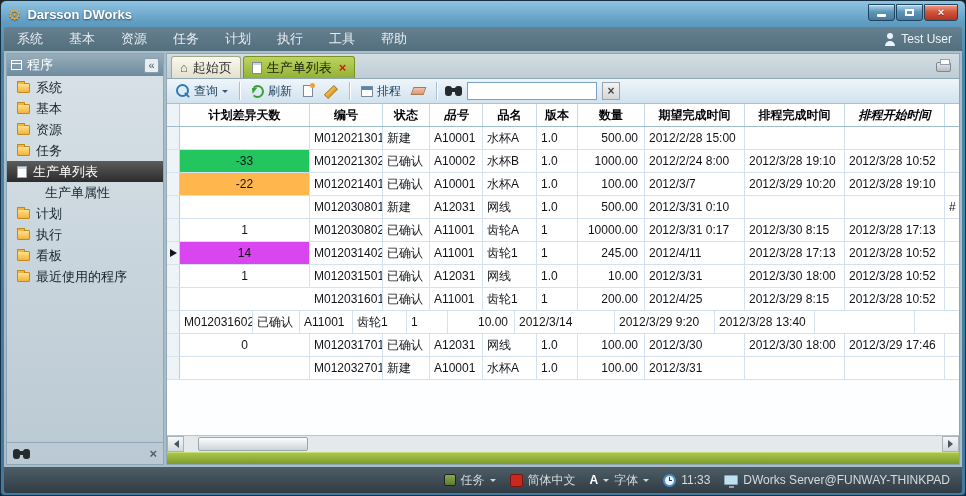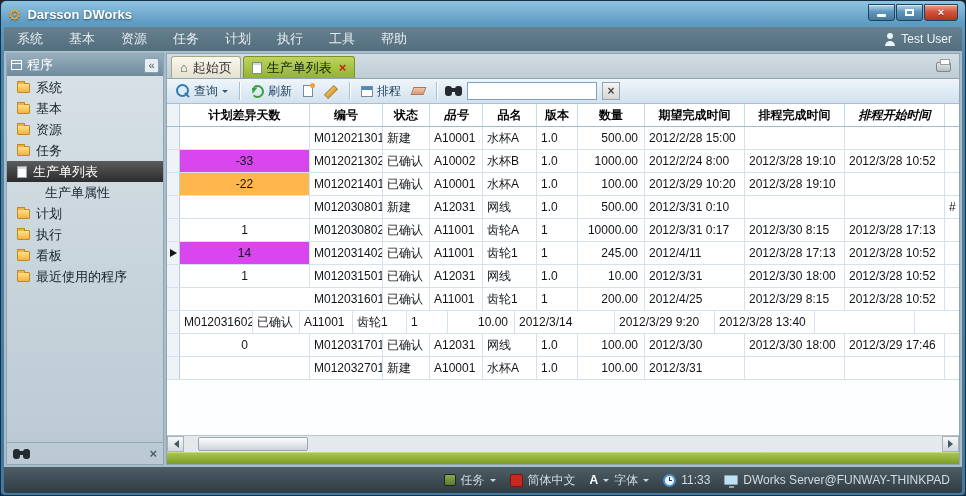--- a/index.html
+++ b/index.html
@@ -332,41 +332,42 @@
                 <div class="gcell align-left" style="width: 54px;">水杯A</div>
                 <div class="gcell align-left" style="width: 41px;">1.0</div>
                 <div class="gcell align-right" style="width: 67px;">500.00</div>
                 <div class="gcell align-left" style="width: 100px;">2012/2/28 15:00</div>
                 <div class="gcell align-left" style="width: 100px;"></div>
                 <div class="gcell align-left" style="width: 100px;"></div>
                 <div class="gcell align-left" style="width: 100px;"></div>
               </div>
               <div class="grow">
                 <div class="gutter"></div>
-                <div class="gcell align-center" style="width: 130px; background: #d946ef;">-33</div>
+                <div class="gcell align-center" style="width: 130px; background: #22c55e;">-33</div>
                 <div class="gcell align-left" style="width: 73px;">M012021302</div>
                 <div class="gcell align-left" style="width: 47px;">已确认</div>
                 <div class="gcell align-left" style="width: 53px;">A10002</div>
                 <div class="gcell align-left" style="width: 54px;">水杯B</div>
                 <div class="gcell align-left" style="width: 41px;">1.0</div>
                 <div class="gcell align-right" style="width: 67px;">1000.00</div>
                 <div class="gcell align-left" style="width: 100px;">2012/2/24 8:00</div>
                 <div class="gcell align-left" style="width: 100px;">2012/3/28 19:10</div>
                 <div class="gcell align-left" style="width: 100px;">2012/3/28 10:52</div>
                 <div class="gcell align-left" style="width: 100px;"></div>
               </div>
               <div class="grow">
                 <div class="gutter"></div>
                 <div class="gcell align-center" style="width: 130px; background: rgb(255, 183, 77);">-22</div>
                 <div class="gcell align-left" style="width: 73px;">M012021401</div>
                 <div class="gcell align-left" style="width: 47px;">已确认</div>
                 <div class="gcell align-left" style="width: 53px;">A10001</div>
                 <div class="gcell align-left" style="width: 54px;">水杯A</div>
                 <div class="gcell align-left" style="width: 41px;">1.0</div>
                 <div class="gcell align-right" style="width: 67px;">100.00</div>
+                <div class="gcell align-left" style="width: 100px;">2012/3/7</div>
                 <div class="gcell align-left" style="width: 100px;">2012/3/29 10:20</div>
                 <div class="gcell align-left" style="width: 100px;">2012/3/28 19:10</div>
                 <div class="gcell align-left" style="width: 100px;"></div>
               </div>
               <div class="grow">
                 <div class="gutter"></div>
                 <div class="gcell align-center" style="width: 130px;"></div>
                 <div class="gcell align-left" style="width: 73px;">M012030801</div>
                 <div class="gcell align-left" style="width: 47px;">新建</div>
                 <div class="gcell align-left" style="width: 53px;">A12031</div>

